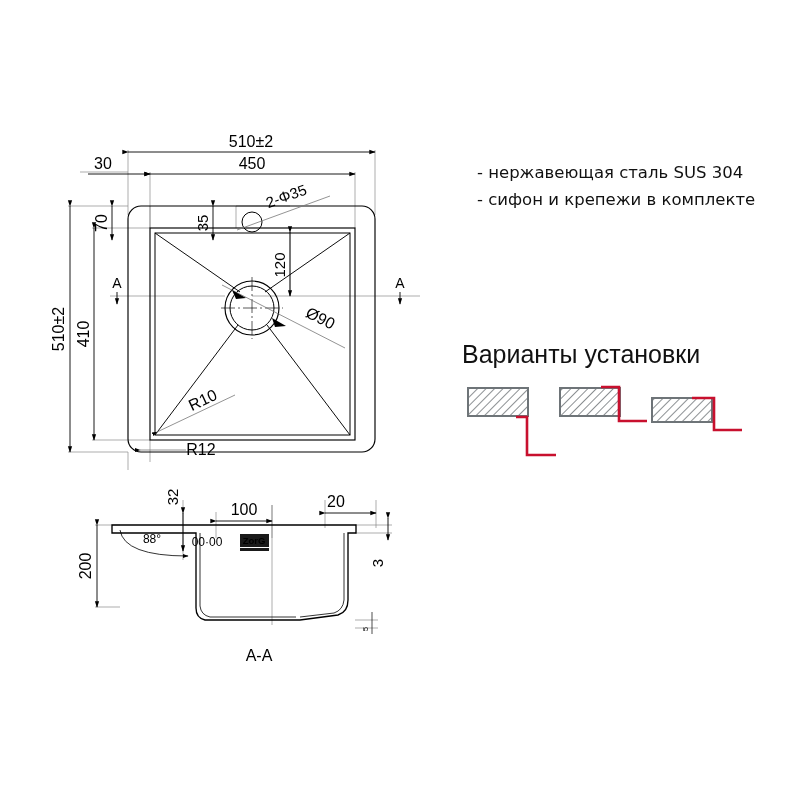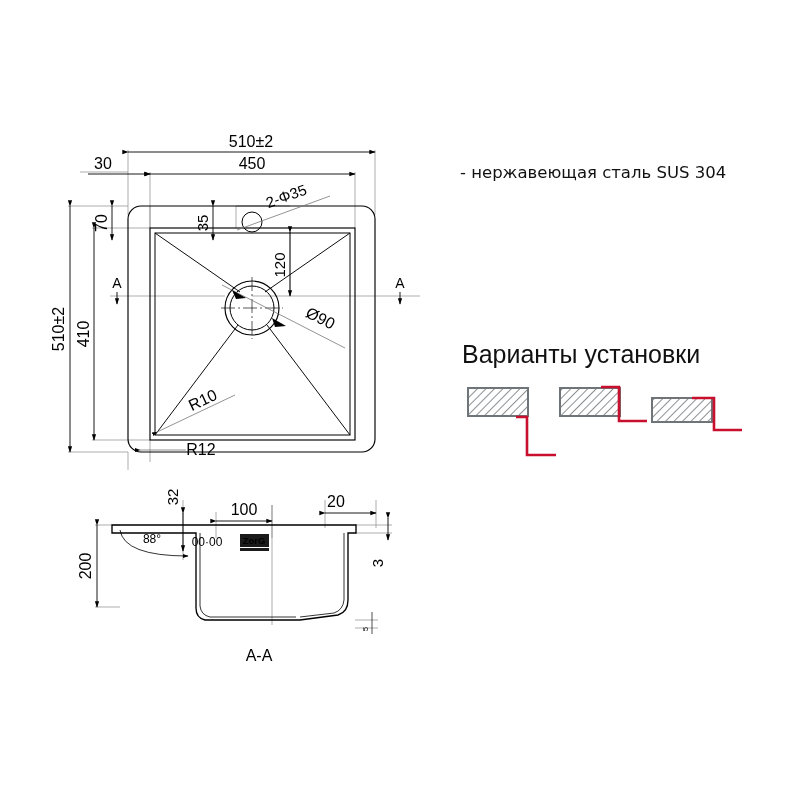--- a/index.html
+++ b/index.html
@@ -25,20 +25,21 @@
     left: 460px;
     top: 160px;
     width: 310px;
   }
   .spec-line {
     font-family: "DejaVu Sans", sans-serif;
     font-size: 16.5px;
     color: #111111;
     line-height: 26.5px;
     white-space: nowrap;
+    margin-left: 17px;
   }
   .variants-title {
     position: absolute;
     left: 462px;
     top: 340px;
     font-family: Liberation Sans, sans-serif;
     font-size: 25px;
     color: #111111;
     white-space: nowrap;
   }
@@ -226,15 +227,16 @@
 
     <g>
       <rect x="652" y="398" width="60" height="24" fill="url(#hatch)" stroke="#6e7478" stroke-width="2"></rect>
       <path d="M692,398 L714,398 L714,430 L742,430" fill="none" stroke="#c8102e" stroke-width="2.6"></path>
     </g>
   </g>
 </svg>
 
 <div class="spec-list">
   <div class="spec-line">- нержавеющая сталь SUS 304</div>
+  <div class="spec-line">- сифон и крепежи в комплекте</div>
 </div>
 
 <div class="variants-title">Варианты установки</div>
 
 </body></html>

